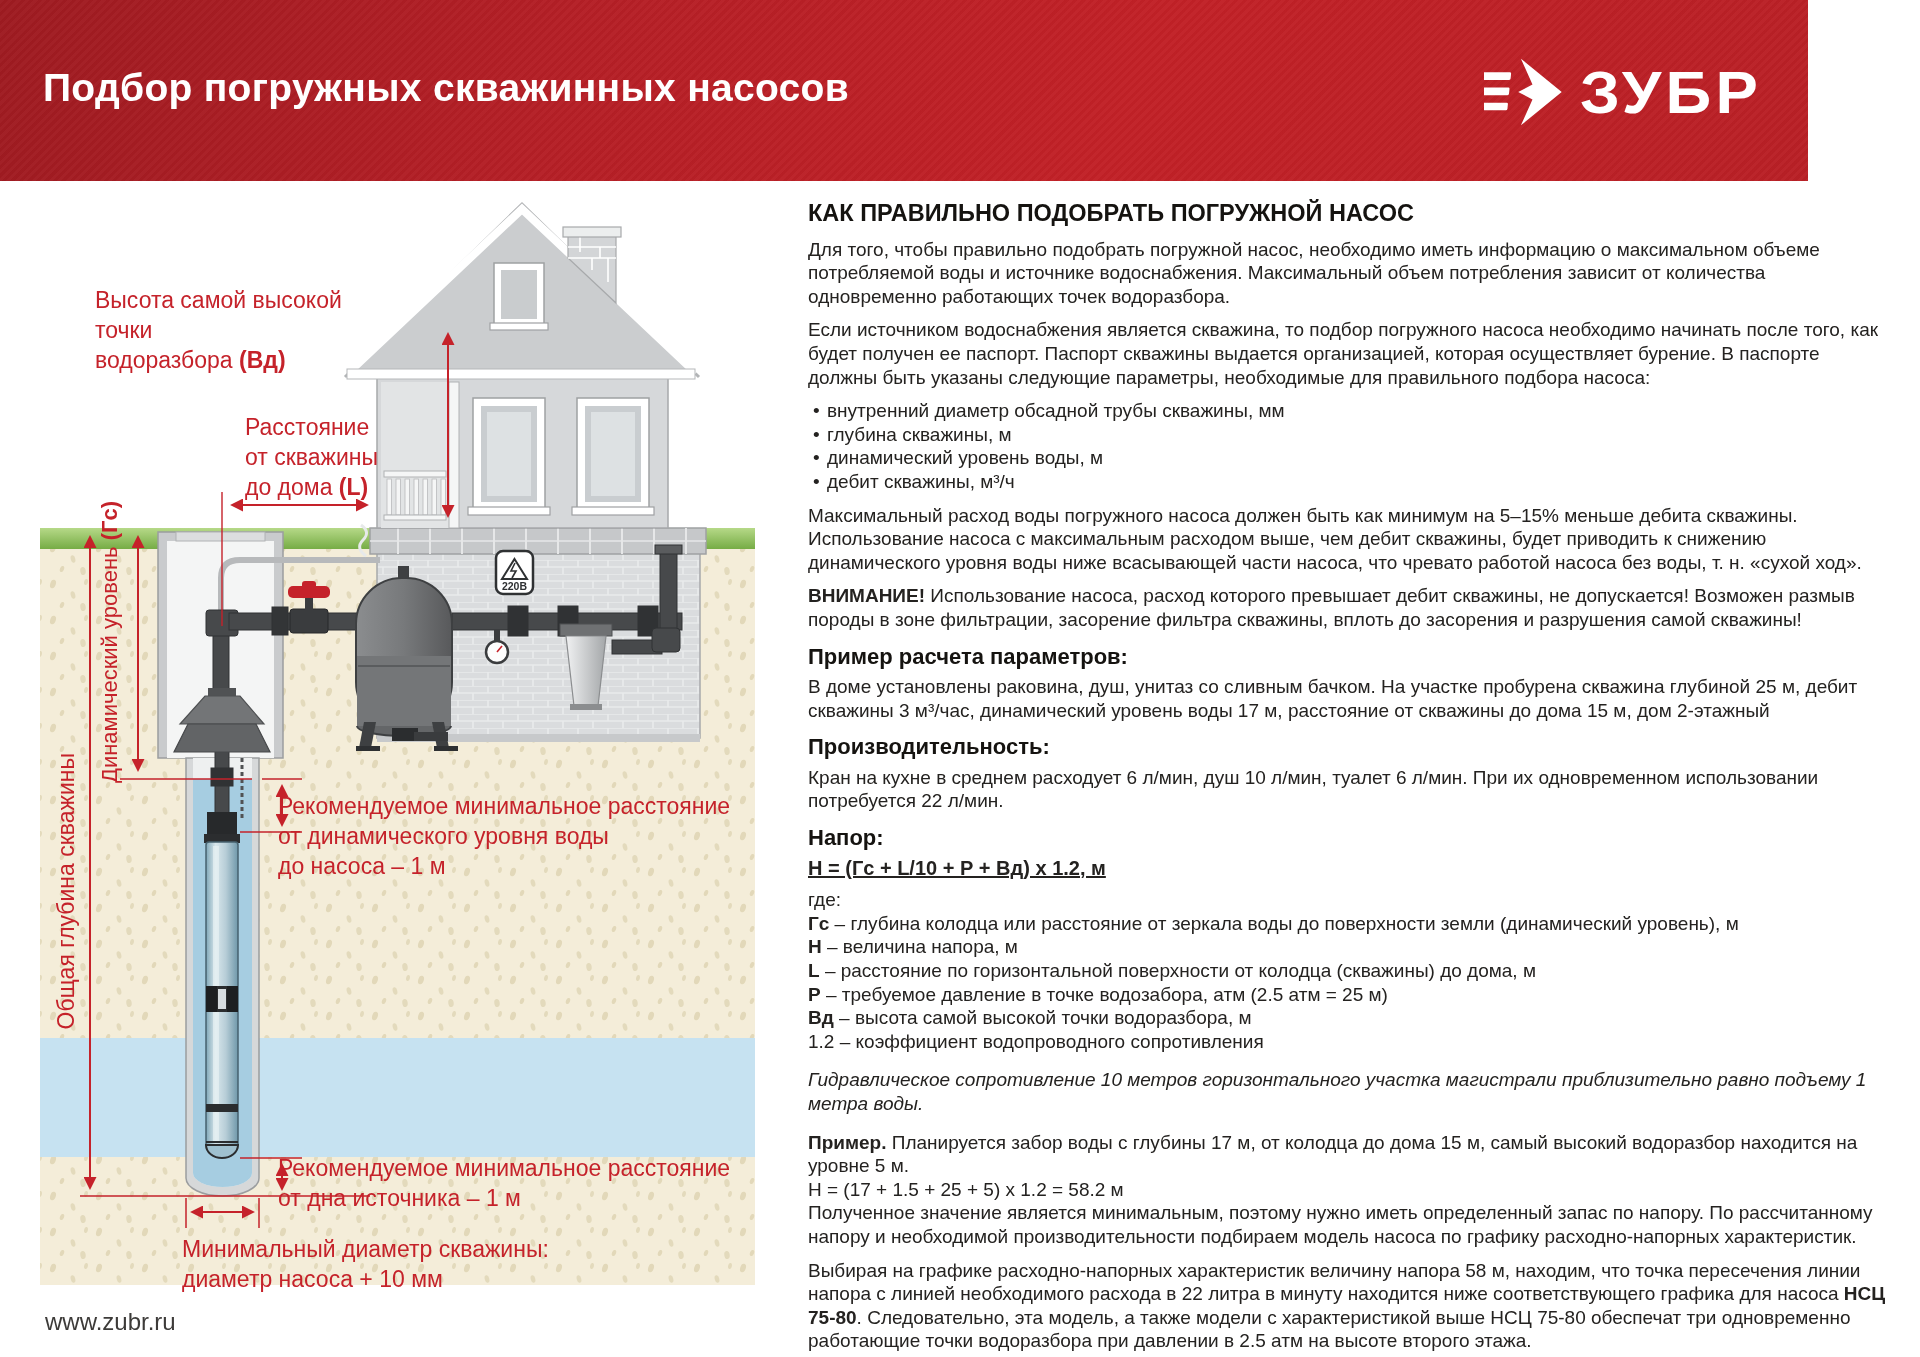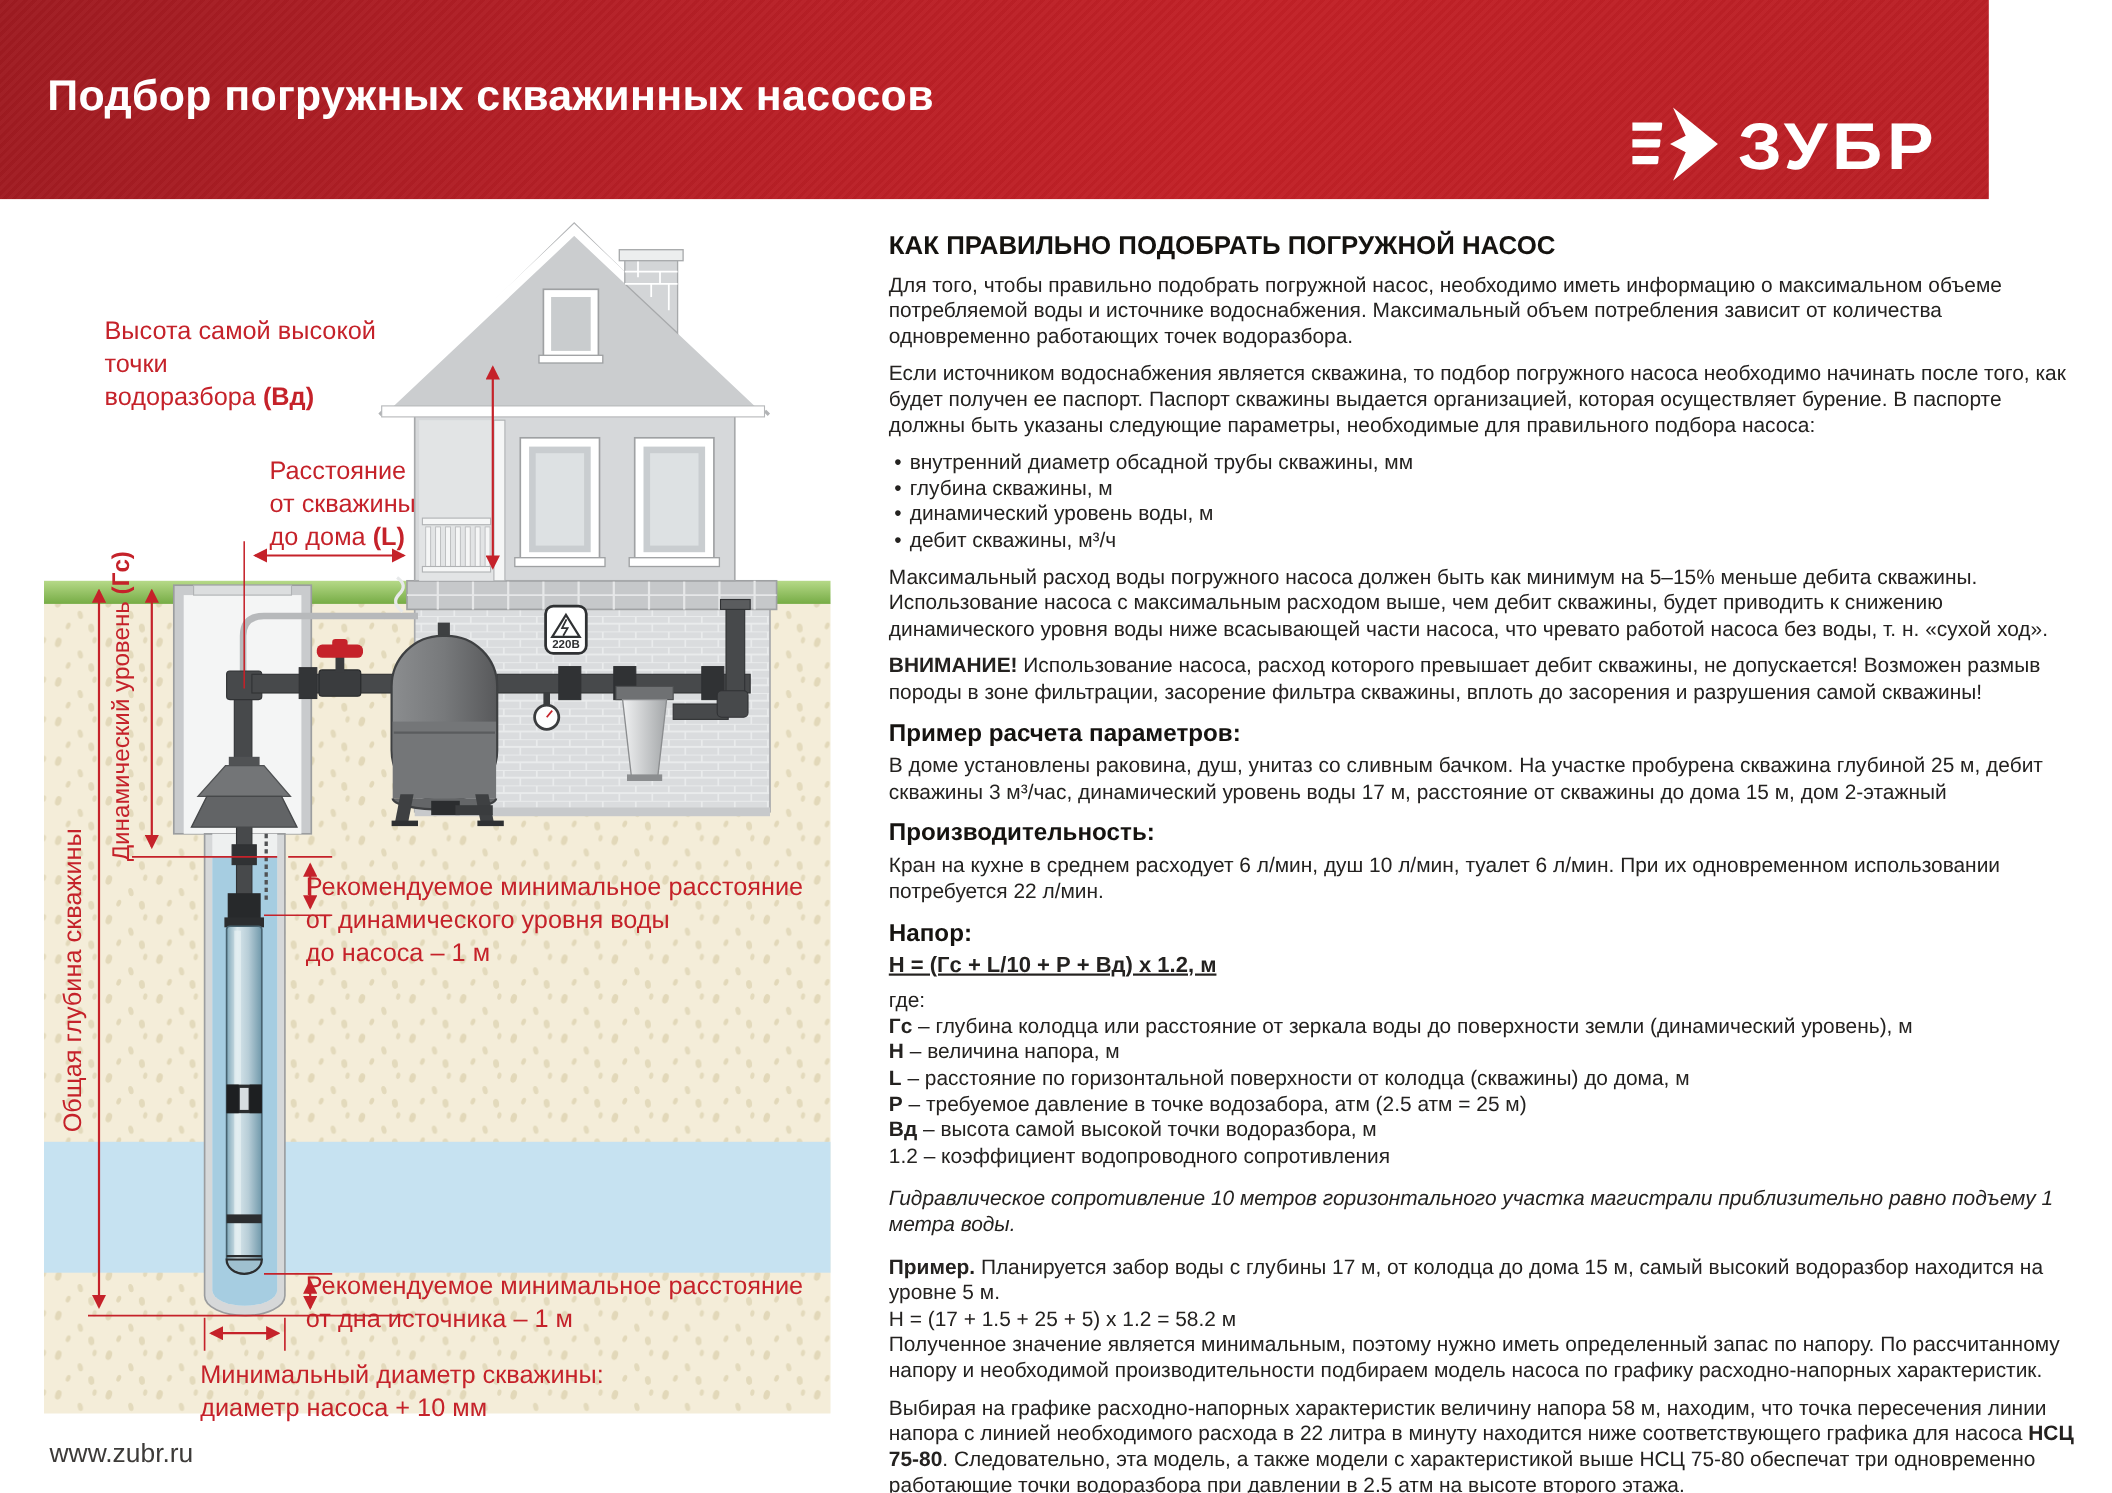--- a/index.html
+++ b/index.html
@@ -14,21 +14,21 @@
     background:linear-gradient(112deg,#9e1b21 0%,#b41f26 30%,#c22127 62%,#b92026 100%);
   }
   .header::after{
     content:"";position:absolute;inset:0;
     background:repeating-linear-gradient(135deg,rgba(255,255,255,.025) 0 3px,rgba(0,0,0,.02) 3px 6px);
   }
   .page-title{
     position:absolute;left:43px;top:66px;margin:0;color:#ffffff;
     font-size:39px;font-weight:bold;letter-spacing:.3px;z-index:2;
   }
-  .logo{position:absolute;right:56px;top:58px;display:flex;align-items:center;gap:14px;z-index:2;margin-top:39px;}
+  .logo{position:absolute;right:56px;top:58px;display:flex;align-items:flex-start;gap:14px;z-index:2;}
   .logo-text{color:#fff;font-size:60px;font-weight:bold;letter-spacing:4px;transform:scaleX(1.06);transform-origin:left center;}
   
   .scene{position:absolute;left:0;top:181px;width:790px;height:1125px;}
   .scene svg.art{position:absolute;left:0;top:0;}
   .dlabel{position:absolute;color:#c5222a;font-size:23px;line-height:30px;}
   .dlabel b{font-weight:bold;}
   .lbl-vd{left:95px;top:104px;width:280px;text-align:left;}
   .lbl-l{left:245px;top:231px;}
   .label-rot{
     position:absolute;color:#c5222a;white-space:nowrap;
@@ -37,21 +37,21 @@
   .lbl-dyn{left:97px;top:320px;font-size:22px;}
   .lbl-depth{left:53px;top:572px;font-size:23px;}
   .lbl-min-dyn{left:278px;top:610px;}
   .lbl-min-bottom{left:278px;top:972px;}
   .lbl-diam{left:182px;top:1053px;}
   
   .article{
     position:absolute;left:808px;top:200px;width:1084px;
     font-size:19px;line-height:23.6px;color:#242220;
   }
-  .article .main-heading{font-size:23.5px;font-weight:bold;color:#151310;margin:12px 0 12px;}
+  .article .main-heading{font-size:23.5px;font-weight:bold;color:#151310;margin:2px 0 12px;}
   .article p{margin:0 0 10px;}
   .article .sub-heading{font-size:22px;font-weight:bold;color:#151310;margin:13px 0 7px;}
   ul.params{list-style:none;margin:0 0 10px;padding:0;}
   ul.params li{position:relative;padding-left:19px;}
   ul.params li::before{content:"\2022";position:absolute;left:5px;top:0;}
   .defs div{margin:0;}
   .formula{font-weight:bold;font-size:20px;margin:3px 0 8px;text-decoration:underline;}
   .note-italic{font-style:italic;margin:15px 0 15px;}
   .calc-line{margin:0;}
   .footer-url{position:absolute;left:45px;top:1308px;font-size:24px;color:#3d3b39;}

